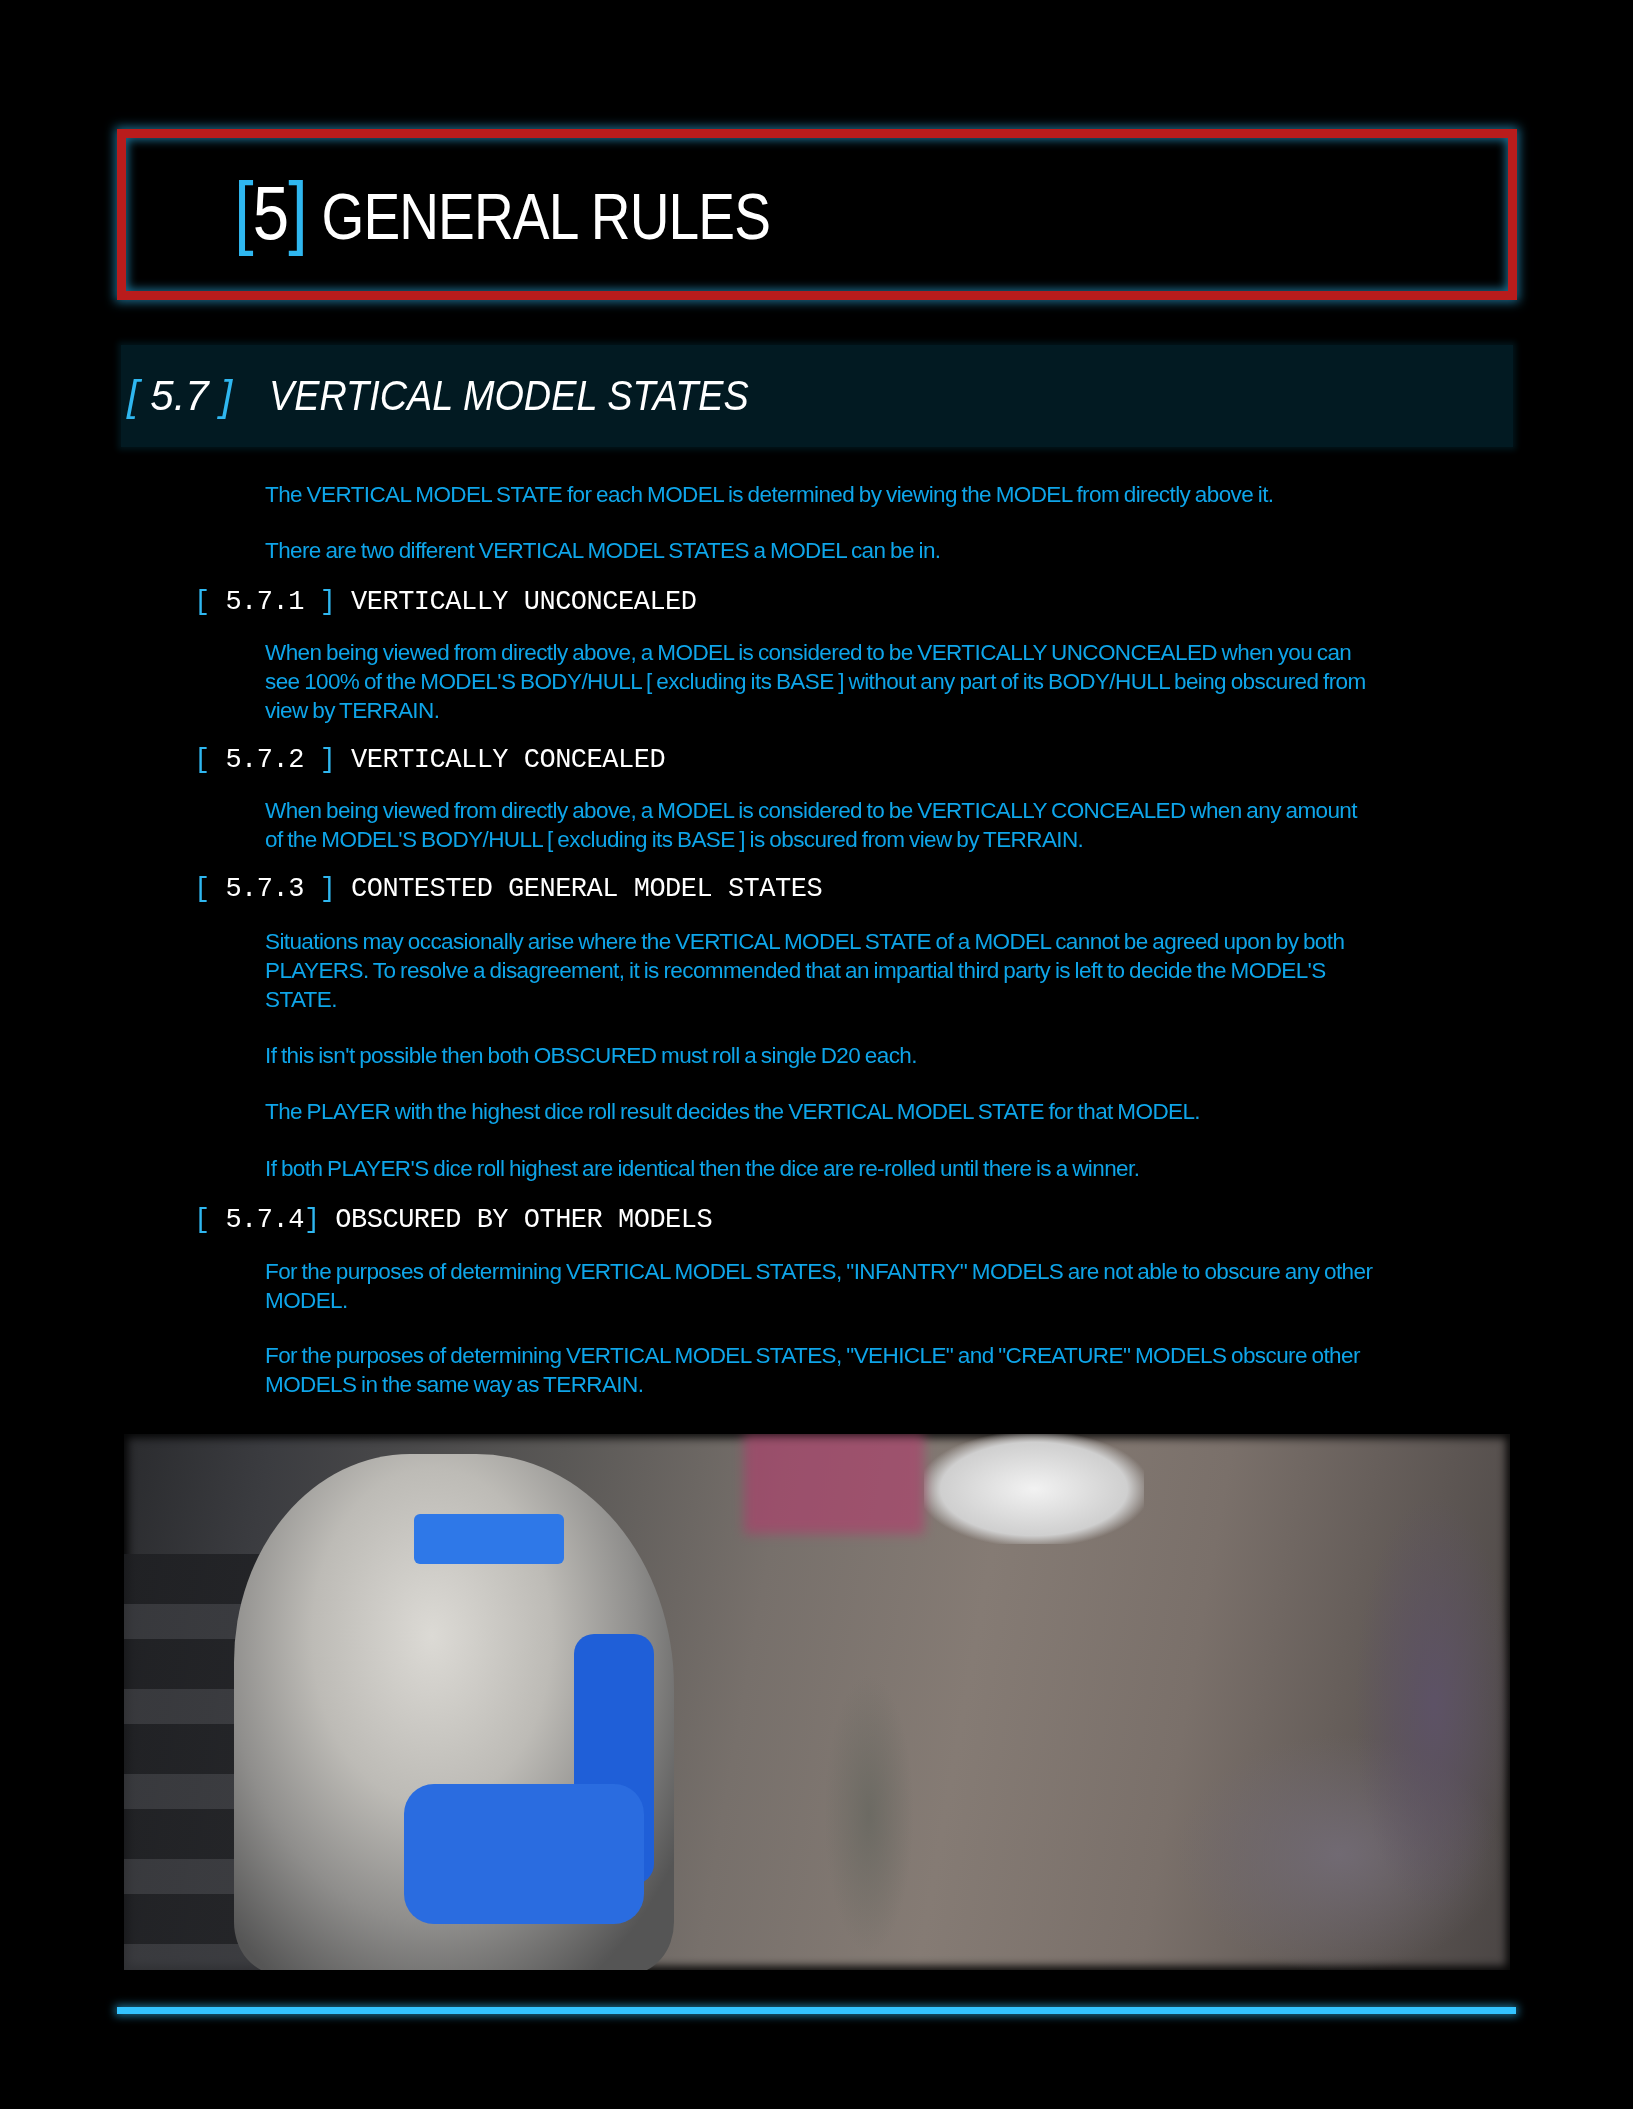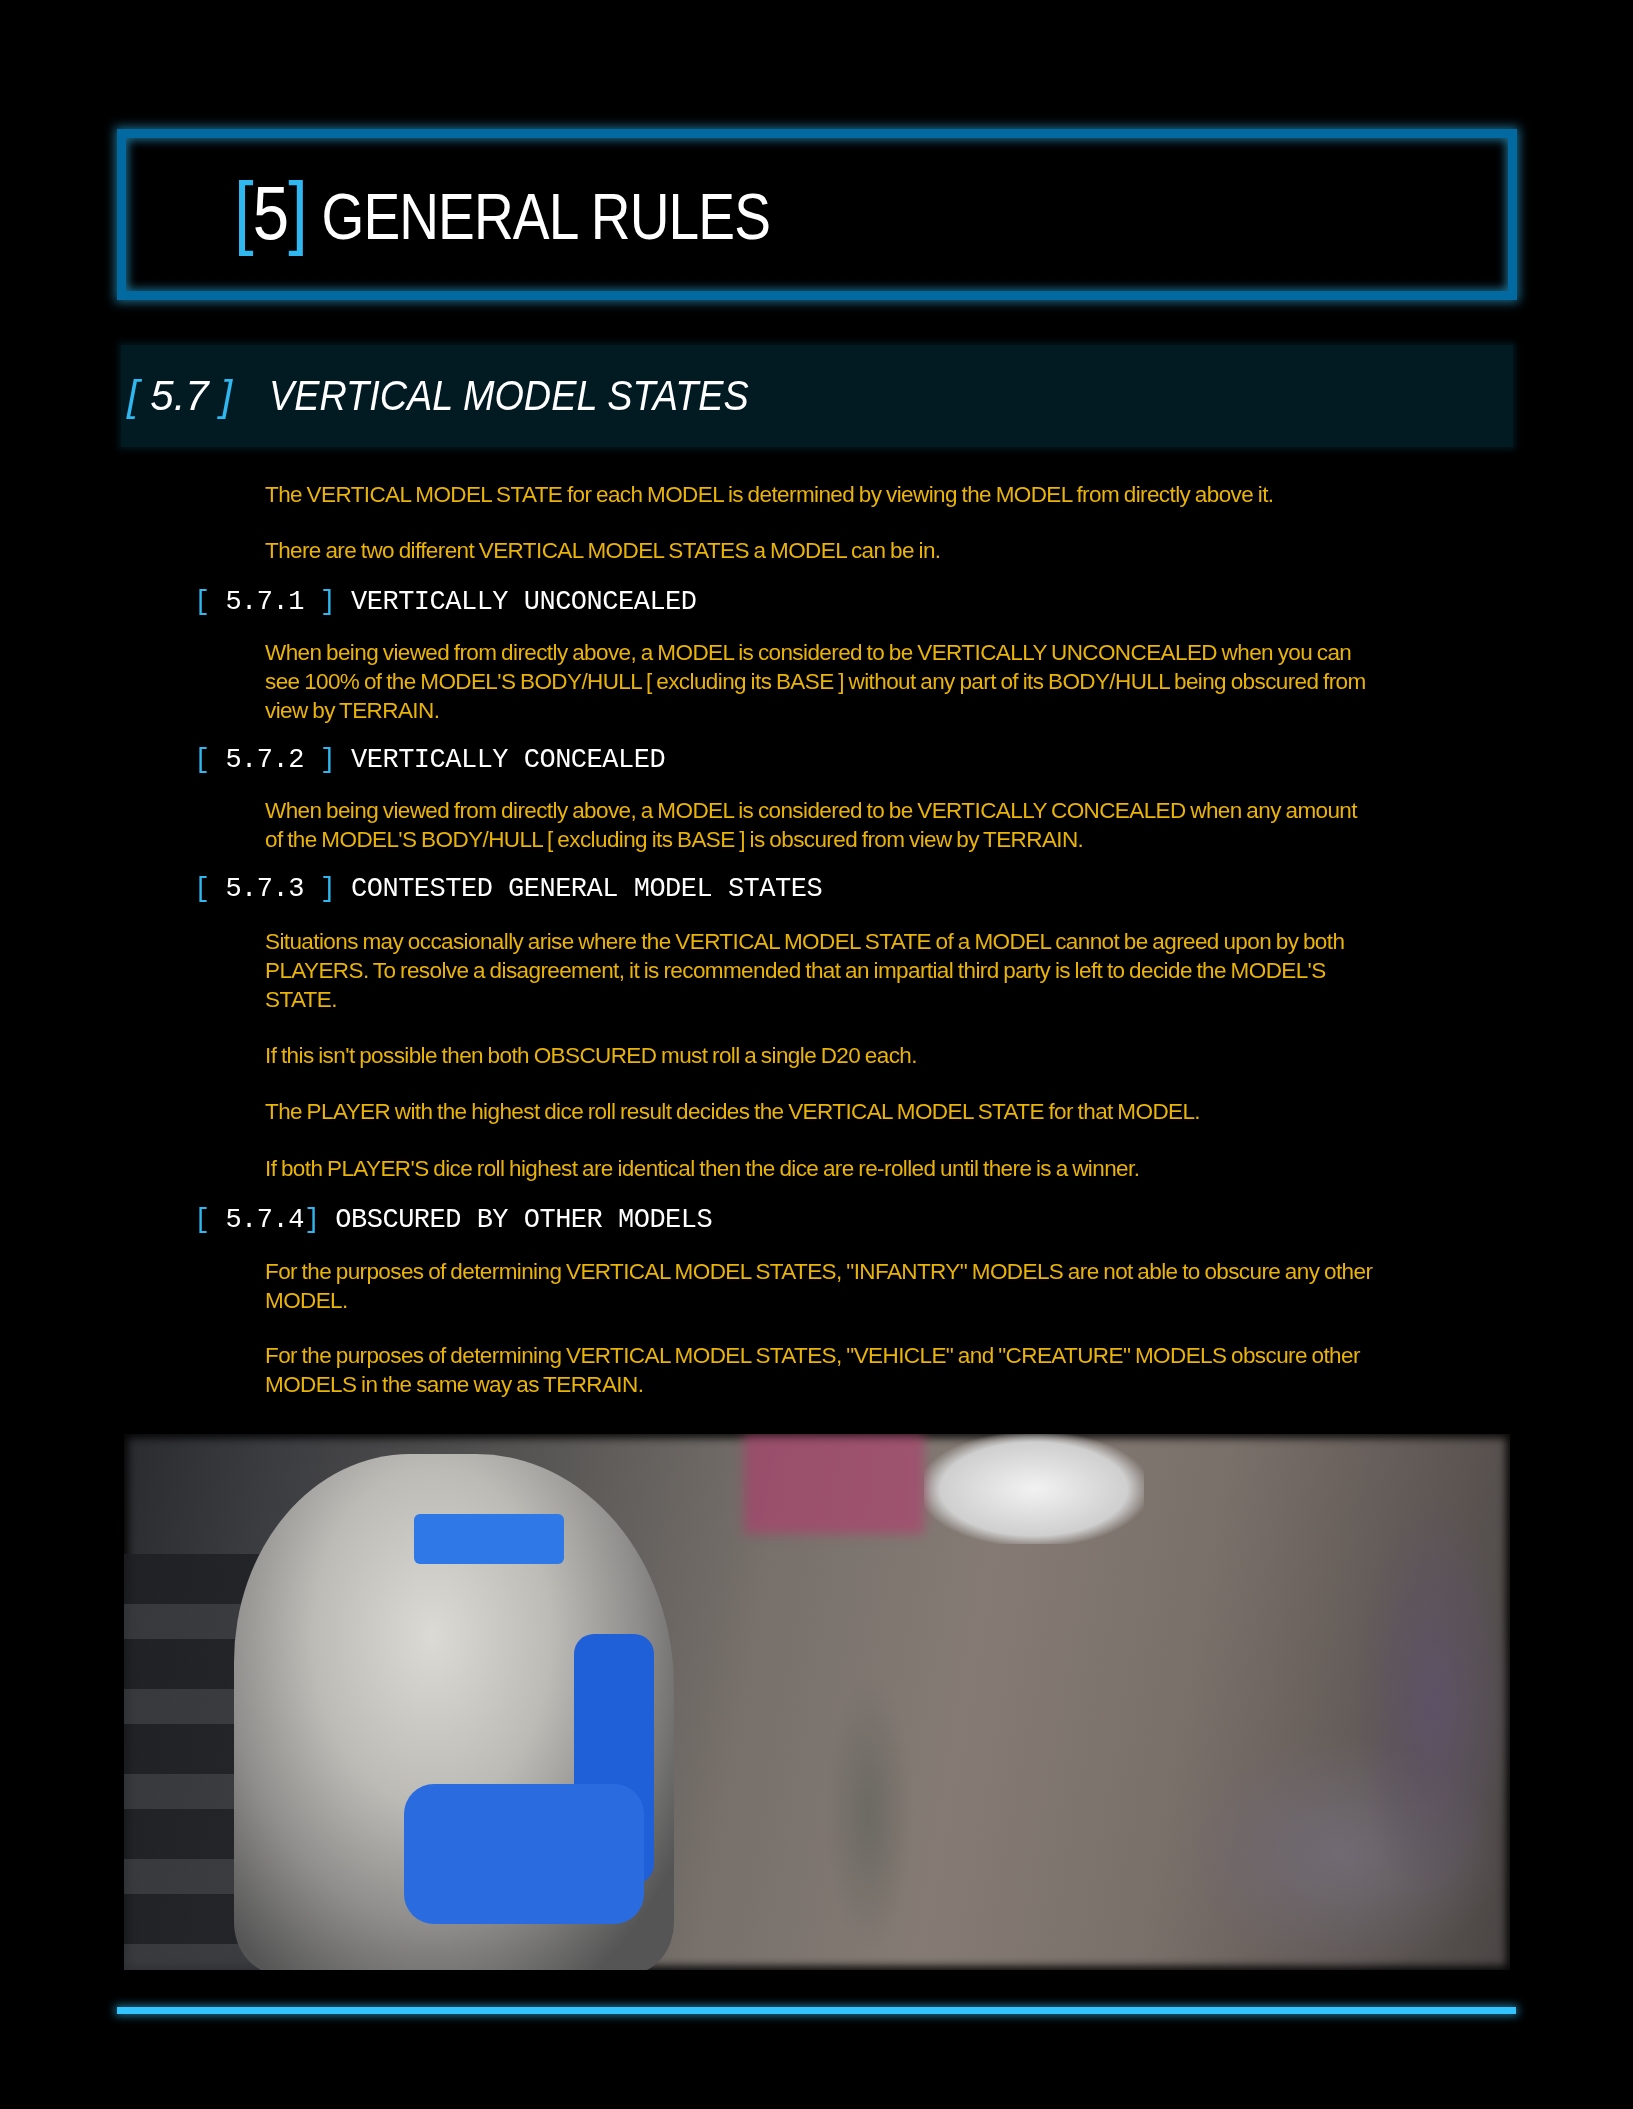--- a/index.html
+++ b/index.html
@@ -1,32 +1,32 @@
 <!DOCTYPE html>
 <html><head>
 <meta charset="utf-8">
 <style>
   html, body { margin:0; padding:0; background:#000; }
   body { width:1633px; height:2109px; position:relative; overflow:hidden;
          font-family:"Liberation Sans", "DejaVu Sans", sans-serif; color:#fff; }
   .title-frame { position:absolute; left:117px; top:129px; width:1400px; height:171px;
-         border:9px solid #0369a1; box-sizing:border-box;
+         border:9px solid #b91c1c; box-sizing:border-box;
          box-shadow:0 0 10px 2px rgba(51,195,255,.55), inset 0 0 10px 2px rgba(51,195,255,.55); }
   .title { position:absolute; left:108px; top:28px; font-size:64px; letter-spacing:-1px;
          white-space:nowrap; line-height:90px; font-weight:normal; transform:scaleX(0.86); transform-origin:left; }
   .title .br { color:#2fb7f0; font-size:82px; }
   .title .num { font-size:76px; }
   .section-bar { position:absolute; left:121px; top:345px; width:1392px; height:102px;
          background:#021a22; box-shadow:0 0 6px 3px rgba(2,26,34,.8);font-style:italic; }
   .section-num { position:absolute; left:6px; top:26px; font-size:42px; line-height:50px; white-space:nowrap; }
   .section-num .br { color:#2fb7f0; }
   .section-title { position:absolute; left:148px; top:26px; font-size:42px; line-height:50px; white-space:nowrap;
          transform:scaleX(0.9); transform-origin:left; }
   .content { position:absolute; left:0; top:0; width:100%; }
-  p.body { position:absolute; left:265px; width:1110px; margin:0; color:#eab308;
+  p.body { position:absolute; left:265px; width:1110px; margin:0; color:#0ea5e9;
          font-size:22.5px; line-height:29px; letter-spacing:-0.6px; word-spacing:-1px; }
   .sub { position:absolute; left:194px; margin:0; font-size:27px; line-height:32px; white-space:nowrap;
          font-weight:normal; letter-spacing:-0.5px; color:#fff;font-family:Liberation Mono, monospace; }
   .sub .br { color:#2fb7f0; }
   .photo { position:absolute; left:124px; top:1434px; width:1386px; height:536px; overflow:hidden;
          background:linear-gradient(100deg,#2a2b2e 0%,#3b3c40 10%,#5a5856 30%,#77706b 45%,#857b74 60%,#7a706a 75%,#4a4544 100%);
          box-shadow:0 0 8px 4px rgba(0,0,0,.9) inset; }
   .photo .grate { position:absolute; left:0; top:120px; width:170px; height:416px;
          background:repeating-linear-gradient(180deg,#1d1e21 0 50px,#3a3b3f 50px 85px); opacity:.8; }
   .photo .mech { position:absolute; left:110px; top:20px; width:440px; height:520px;

